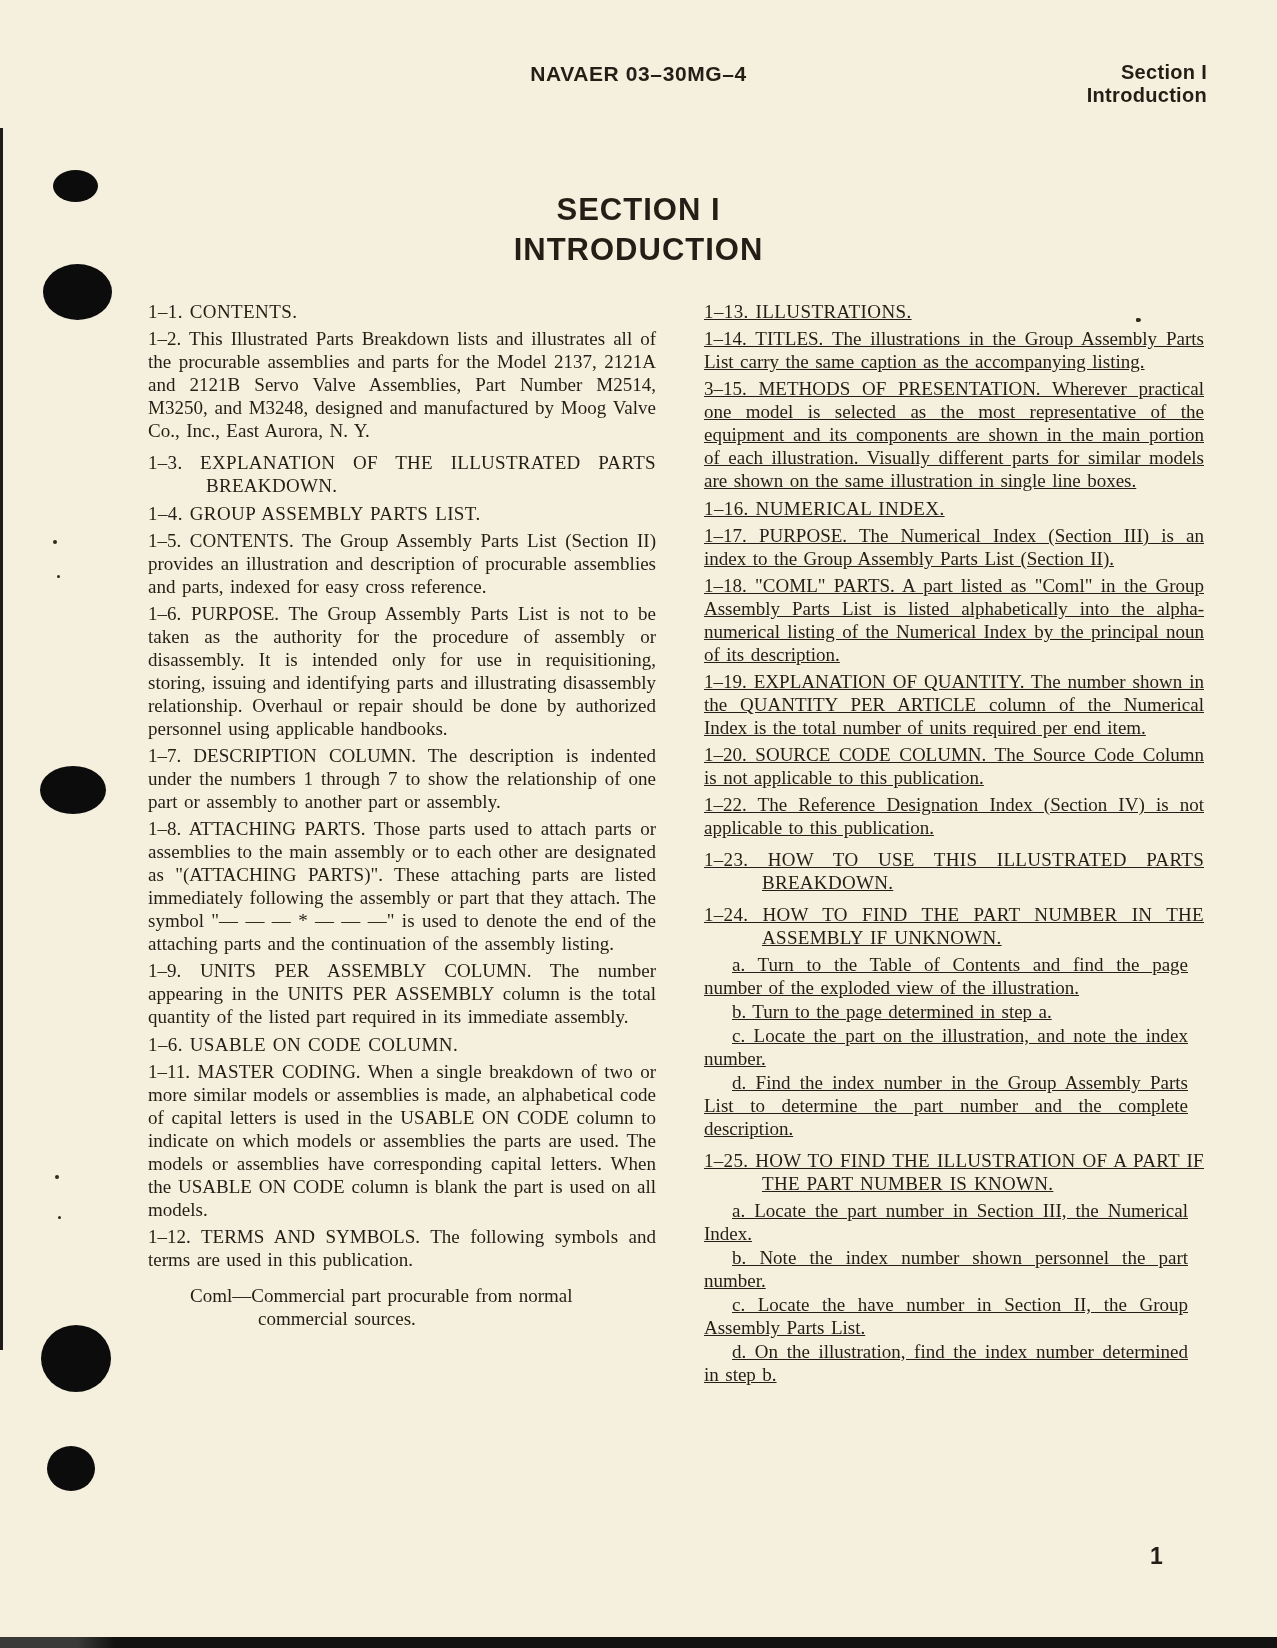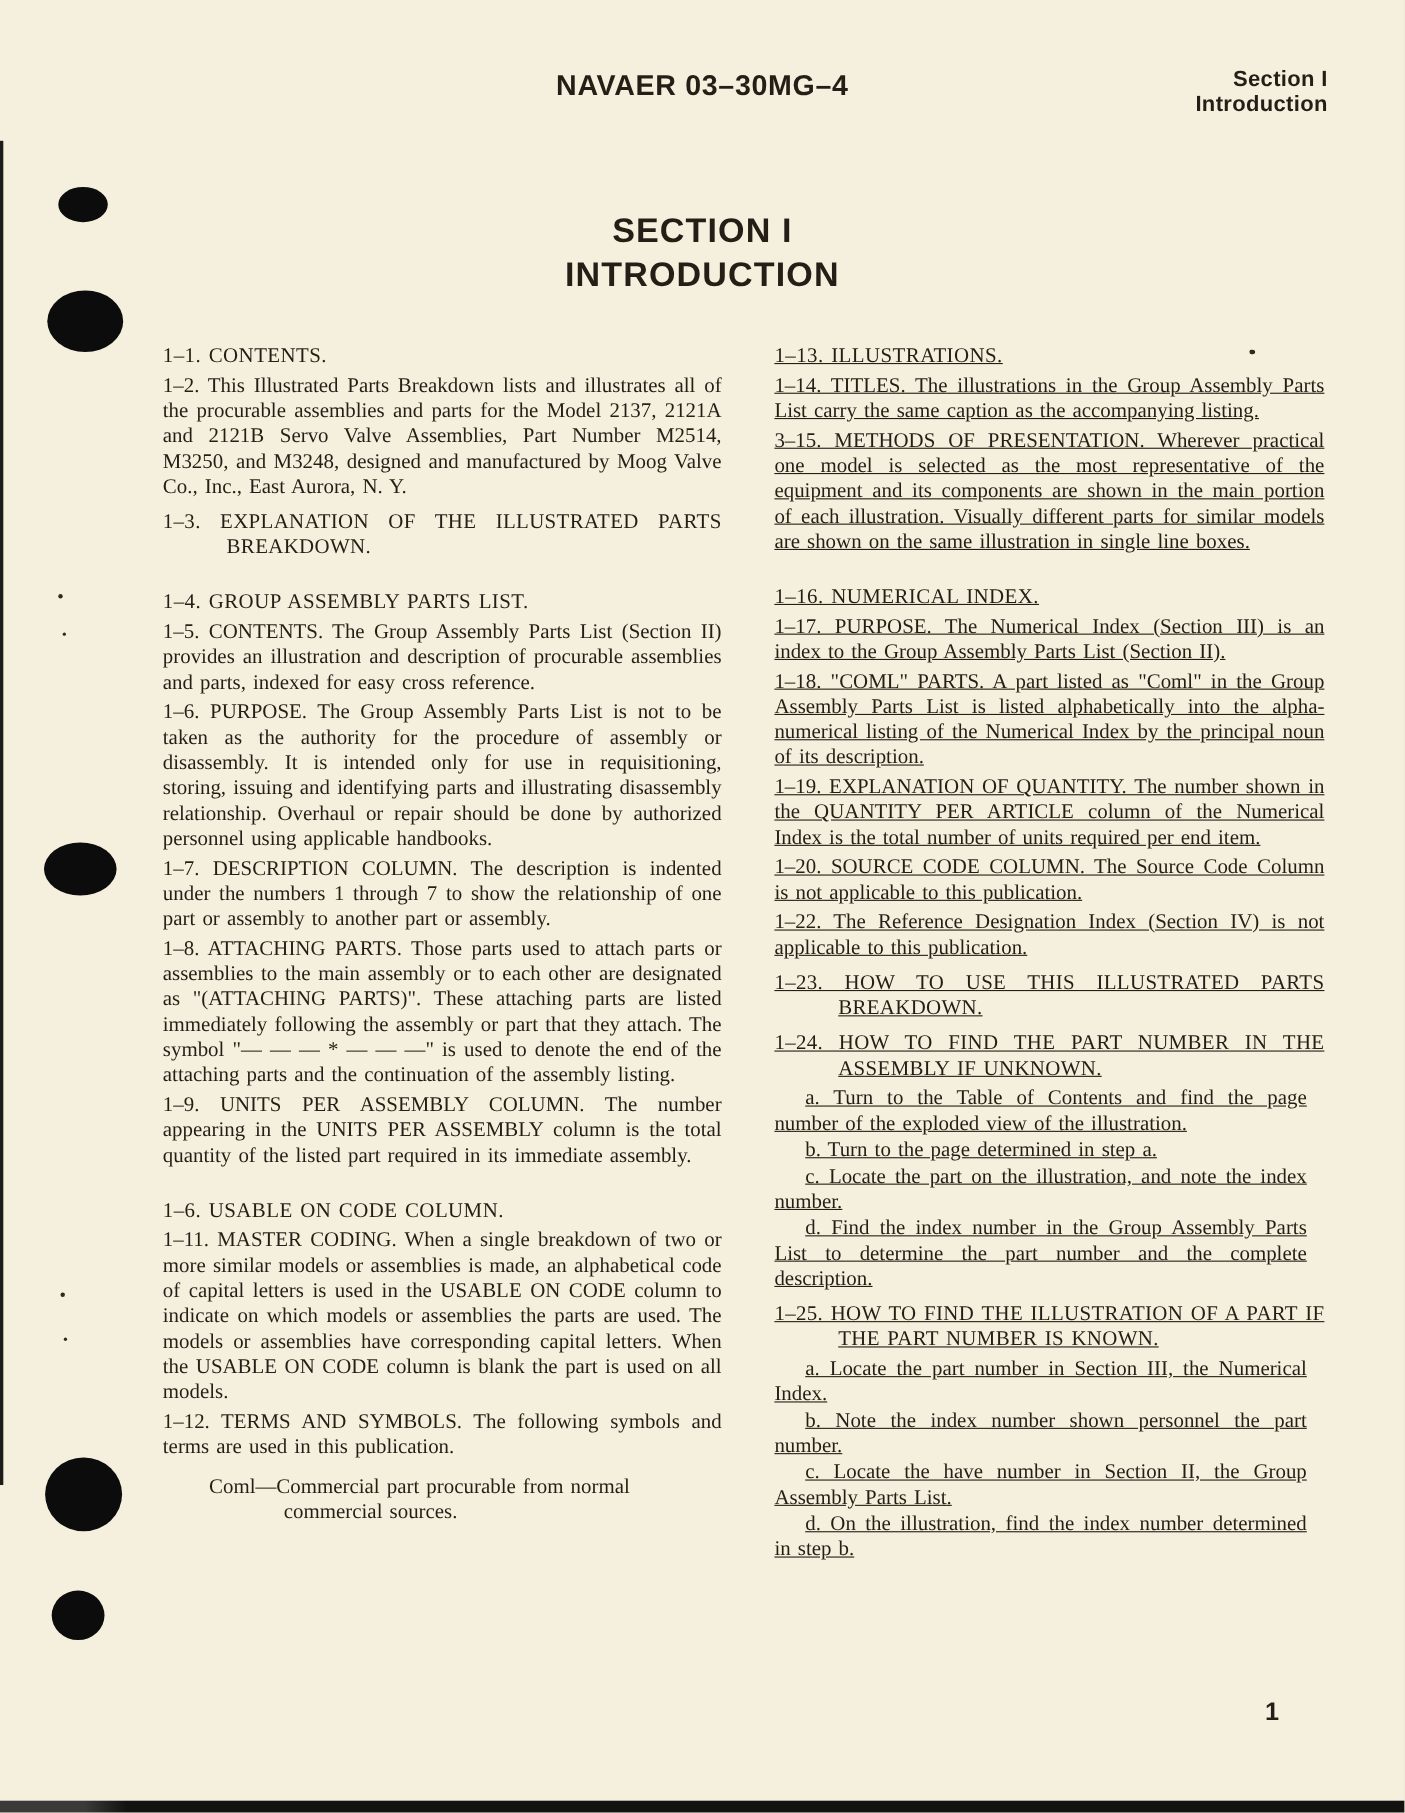--- a/index.html
+++ b/index.html
@@ -24,21 +24,21 @@
   .speck{position:absolute;background:#30291d;border-radius:50%;width:4px;height:4px;}
   .sp1{left:53px;top:540px;}
   .sp2{left:57px;top:575px;width:3px;height:3px;}
   .sp3{left:55px;top:1175px;}
   .sp4{left:58px;top:1216px;width:3px;height:3px;}
   .sp5{left:1136px;top:318px;width:5px;height:4px;border-radius:40% 60% 60% 40%;}
   
   .doc-number{
     position:absolute;top:62px;left:0;right:0;text-align:center;
     font-family:"Liberation Sans",sans-serif;font-weight:bold;
-    font-size:26px;letter-spacing:0.6px;
+    font-size:21px;letter-spacing:0.6px;
   }
   .header-right{
     position:absolute;top:61px;right:70px;text-align:right;
     font-family:"Liberation Sans",sans-serif;font-weight:bold;
     font-size:20px;line-height:23px;letter-spacing:0.3px;
   }
   .title1,.title2{
     position:absolute;left:0;right:0;text-align:center;margin:0;
     font-family:"Liberation Sans",sans-serif;font-weight:bold;
     font-size:31px;letter-spacing:1px;
@@ -47,22 +47,22 @@
   .title2{top:232px;}
   
   .col{
     position:absolute;top:300px;
     font-size:19px;line-height:23px;
     text-align:justify;word-spacing:0.09em;
   }
   .col-left{left:148px;width:508px;}
   .col-right{left:704px;width:500px;text-decoration:underline;}
   .para{margin:0 0 4px 0;}
-  .col .para:first-child{margin-top:12px;}
-  .head-caps{margin-top:27px;letter-spacing:0.4px;}
+  .col .para:first-child{margin-top:0;}
+  .head-caps{margin-top:5px;letter-spacing:0.4px;}
   .head-hang{margin-top:9px;letter-spacing:0.3px;padding-left:58px;text-indent:-58px;}
   .step{margin:0 16px 1px 0;text-indent:28px;}
   .def{text-align:left;padding-left:110px;text-indent:-68px;margin-top:13px;}
   .page-number{
     position:absolute;top:1543px;left:1150px;
     font-family:"Liberation Sans",sans-serif;font-weight:bold;font-size:23px;
   }
 </style>
 </head>
 <body>

